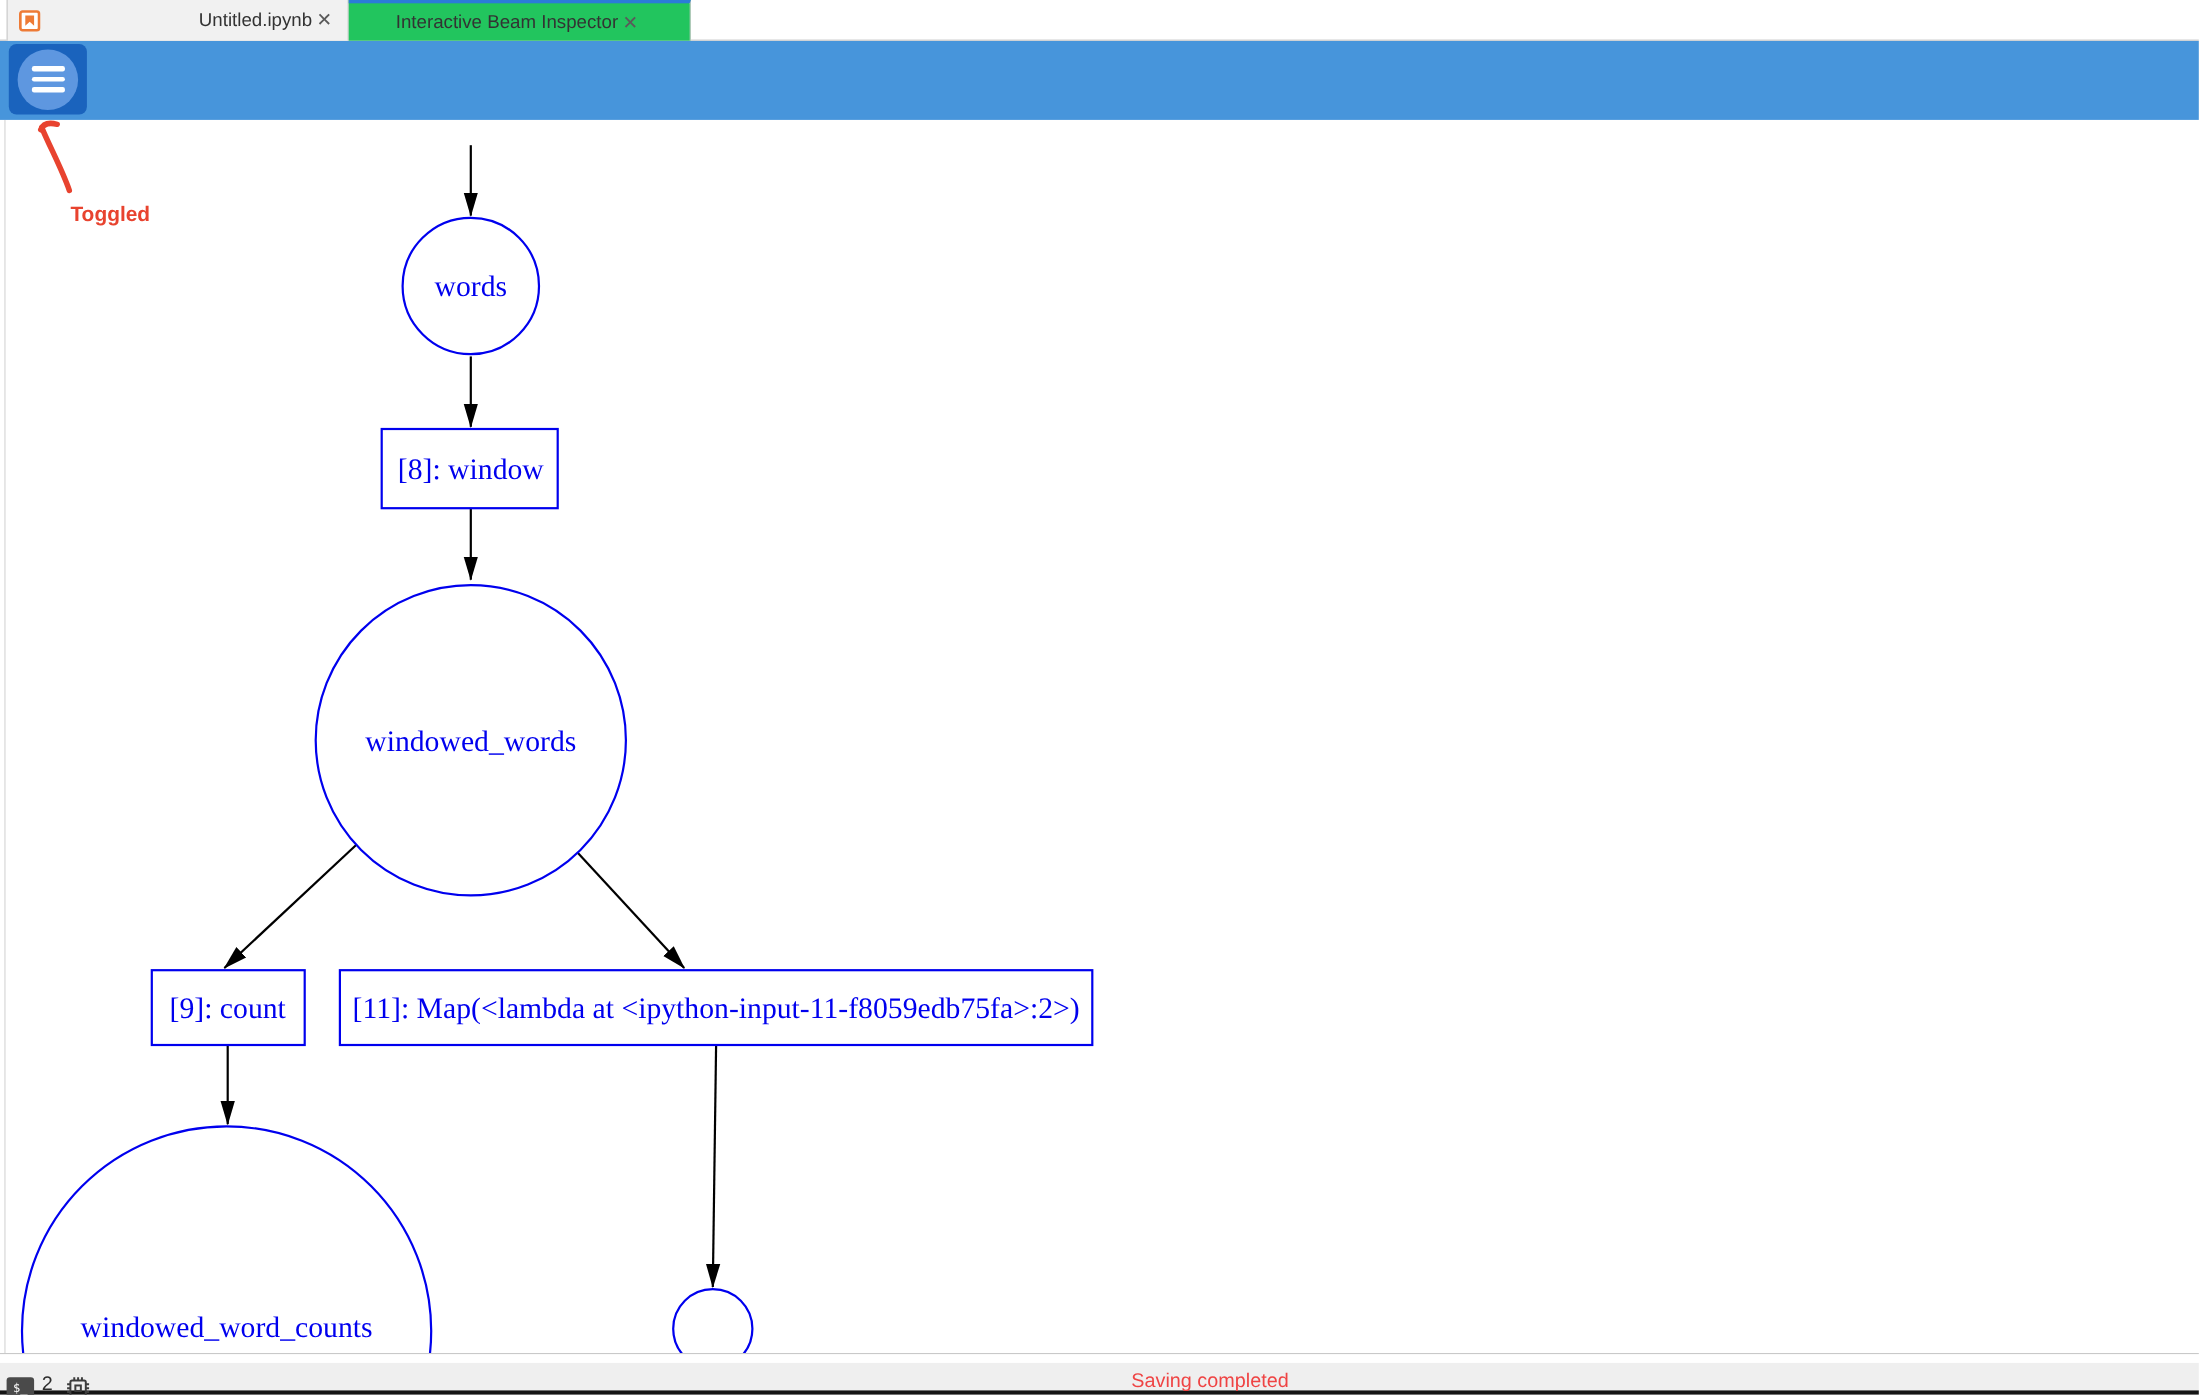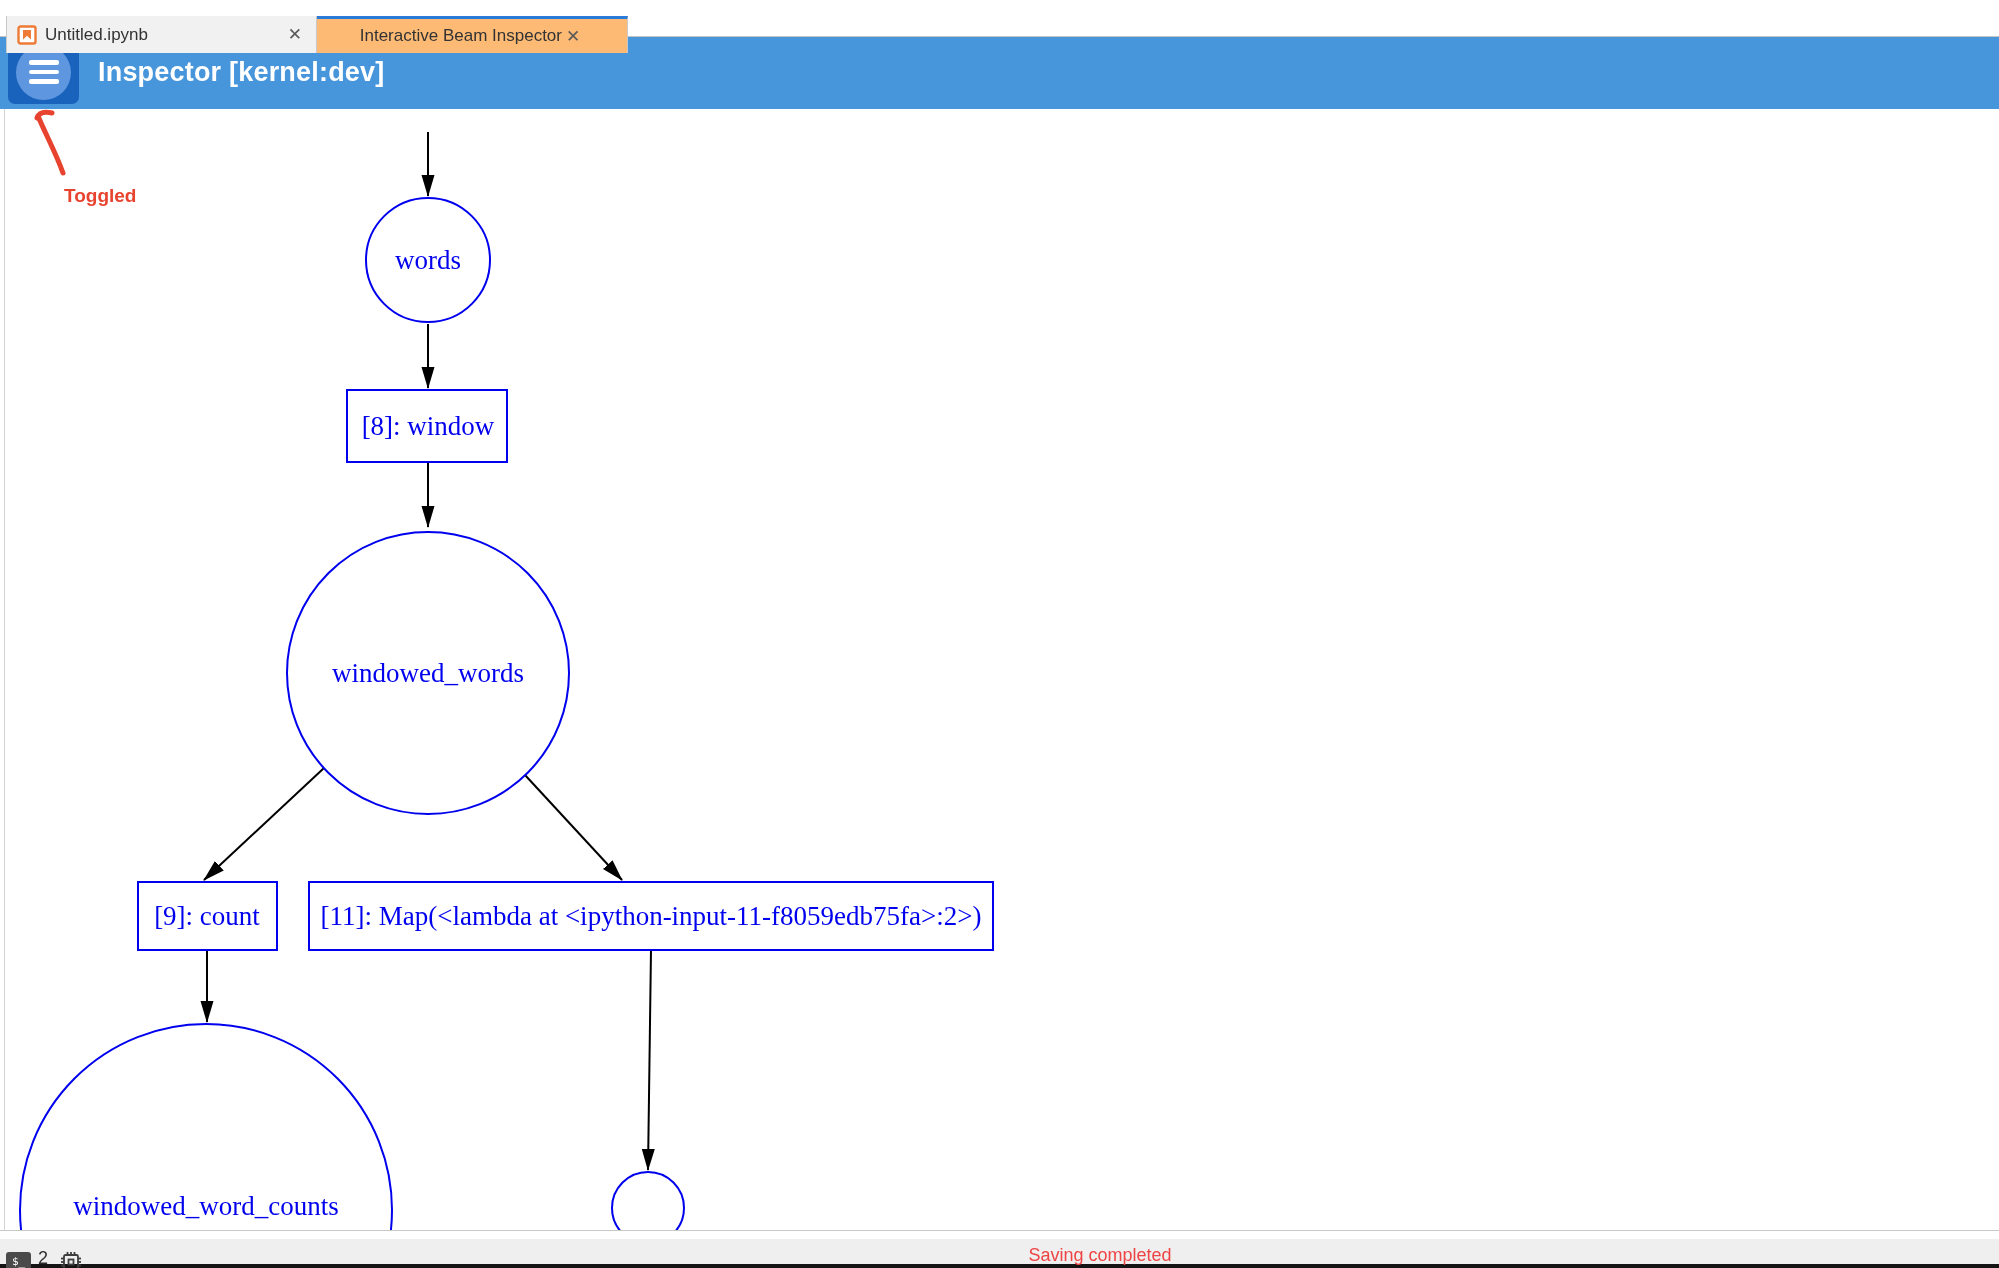--- a/index.html
+++ b/index.html
@@ -3,25 +3,25 @@
 <meta charset="utf-8">
 <style>
   html,body{margin:0;padding:0;}
   body{
     position:relative;width:1999px;height:1268px;overflow:hidden;
     background:#ffffff;font-family:"Liberation Sans",sans-serif;
   }
   
   .tabbar{position:absolute;top:0;left:0;width:1999px;height:37px;background:#ffffff;
           border-bottom:1px solid #c4c4c4;box-sizing:border-box;z-index:5;}
-  .tab{position:absolute;top:16px;height:37px;display:flex;align-items:center;box-sizing:border-box;
-       font-size:17px;color:#333;cursor:default;}
+  .tab{position:absolute;top:0;height:37px;display:flex;align-items:center;box-sizing:border-box;
+       font-size:17px;color:#333;cursor:default;text-align:right;}
   .tab-inactive{left:6px;width:311px;background:#f1f1f1;border-left:1px solid #c9c9c9;
        border-right:1px solid #c9c9c9;padding:0 10px;}
-  .tab-active{left:317px;width:311px;background:#fdba74;border-right:1px solid #c9c9c9;
+  .tab-active{left:317px;width:311px;background:#22c55e;border-right:1px solid #c9c9c9;
        border-top:3px solid #2b7cd9;justify-content:center;gap:0;padding:0 8px;}
   .tab-label{white-space:nowrap;overflow:hidden;}
   .tab-inactive .tab-label{flex:1;margin-left:8px;}
   .tab-close{color:#5a5a5a;font-size:17px;line-height:17px;padding:2px 4px;}
   .nb-icon{flex:0 0 auto;width:20px;height:20px;}
   
   .header{position:absolute;top:37px;left:0;width:1999px;height:72px;background:#4795db;z-index:4;}
   .menu-button{position:absolute;left:8px;top:3px;width:71px;height:64px;background:#1a63bd;
        border-radius:7px;display:flex;align-items:center;justify-content:center;cursor:pointer;}
   .menu-circle{width:55px;height:55px;border-radius:50%;background:#5e97e0;display:flex;
@@ -69,21 +69,20 @@
 </div>
 
 <div class="header">
   <div class="menu-button">
     <div class="menu-circle">
       <div class="menu-bar"></div>
         <div class="menu-bar"></div>
         <div class="menu-bar"></div>
     </div>
   </div>
-  <div class="header-title">Inspector [kernel:dev]</div>
 </div>
 
 <div class="canvas">
   <div class="panel-left-border"></div>
 
   <svg class="graph-svg" width="1999" height="1121" viewBox="0 0 1999 1121">
     <defs>
       <marker id="ah" viewBox="0 0 22 16" refX="21" refY="8" markerWidth="22" markerHeight="16" orient="auto" markerUnits="userSpaceOnUse">
         <path d="M0,1.5 L22,8 L0,14.5 z" fill="#000000"></path>
       </marker>

